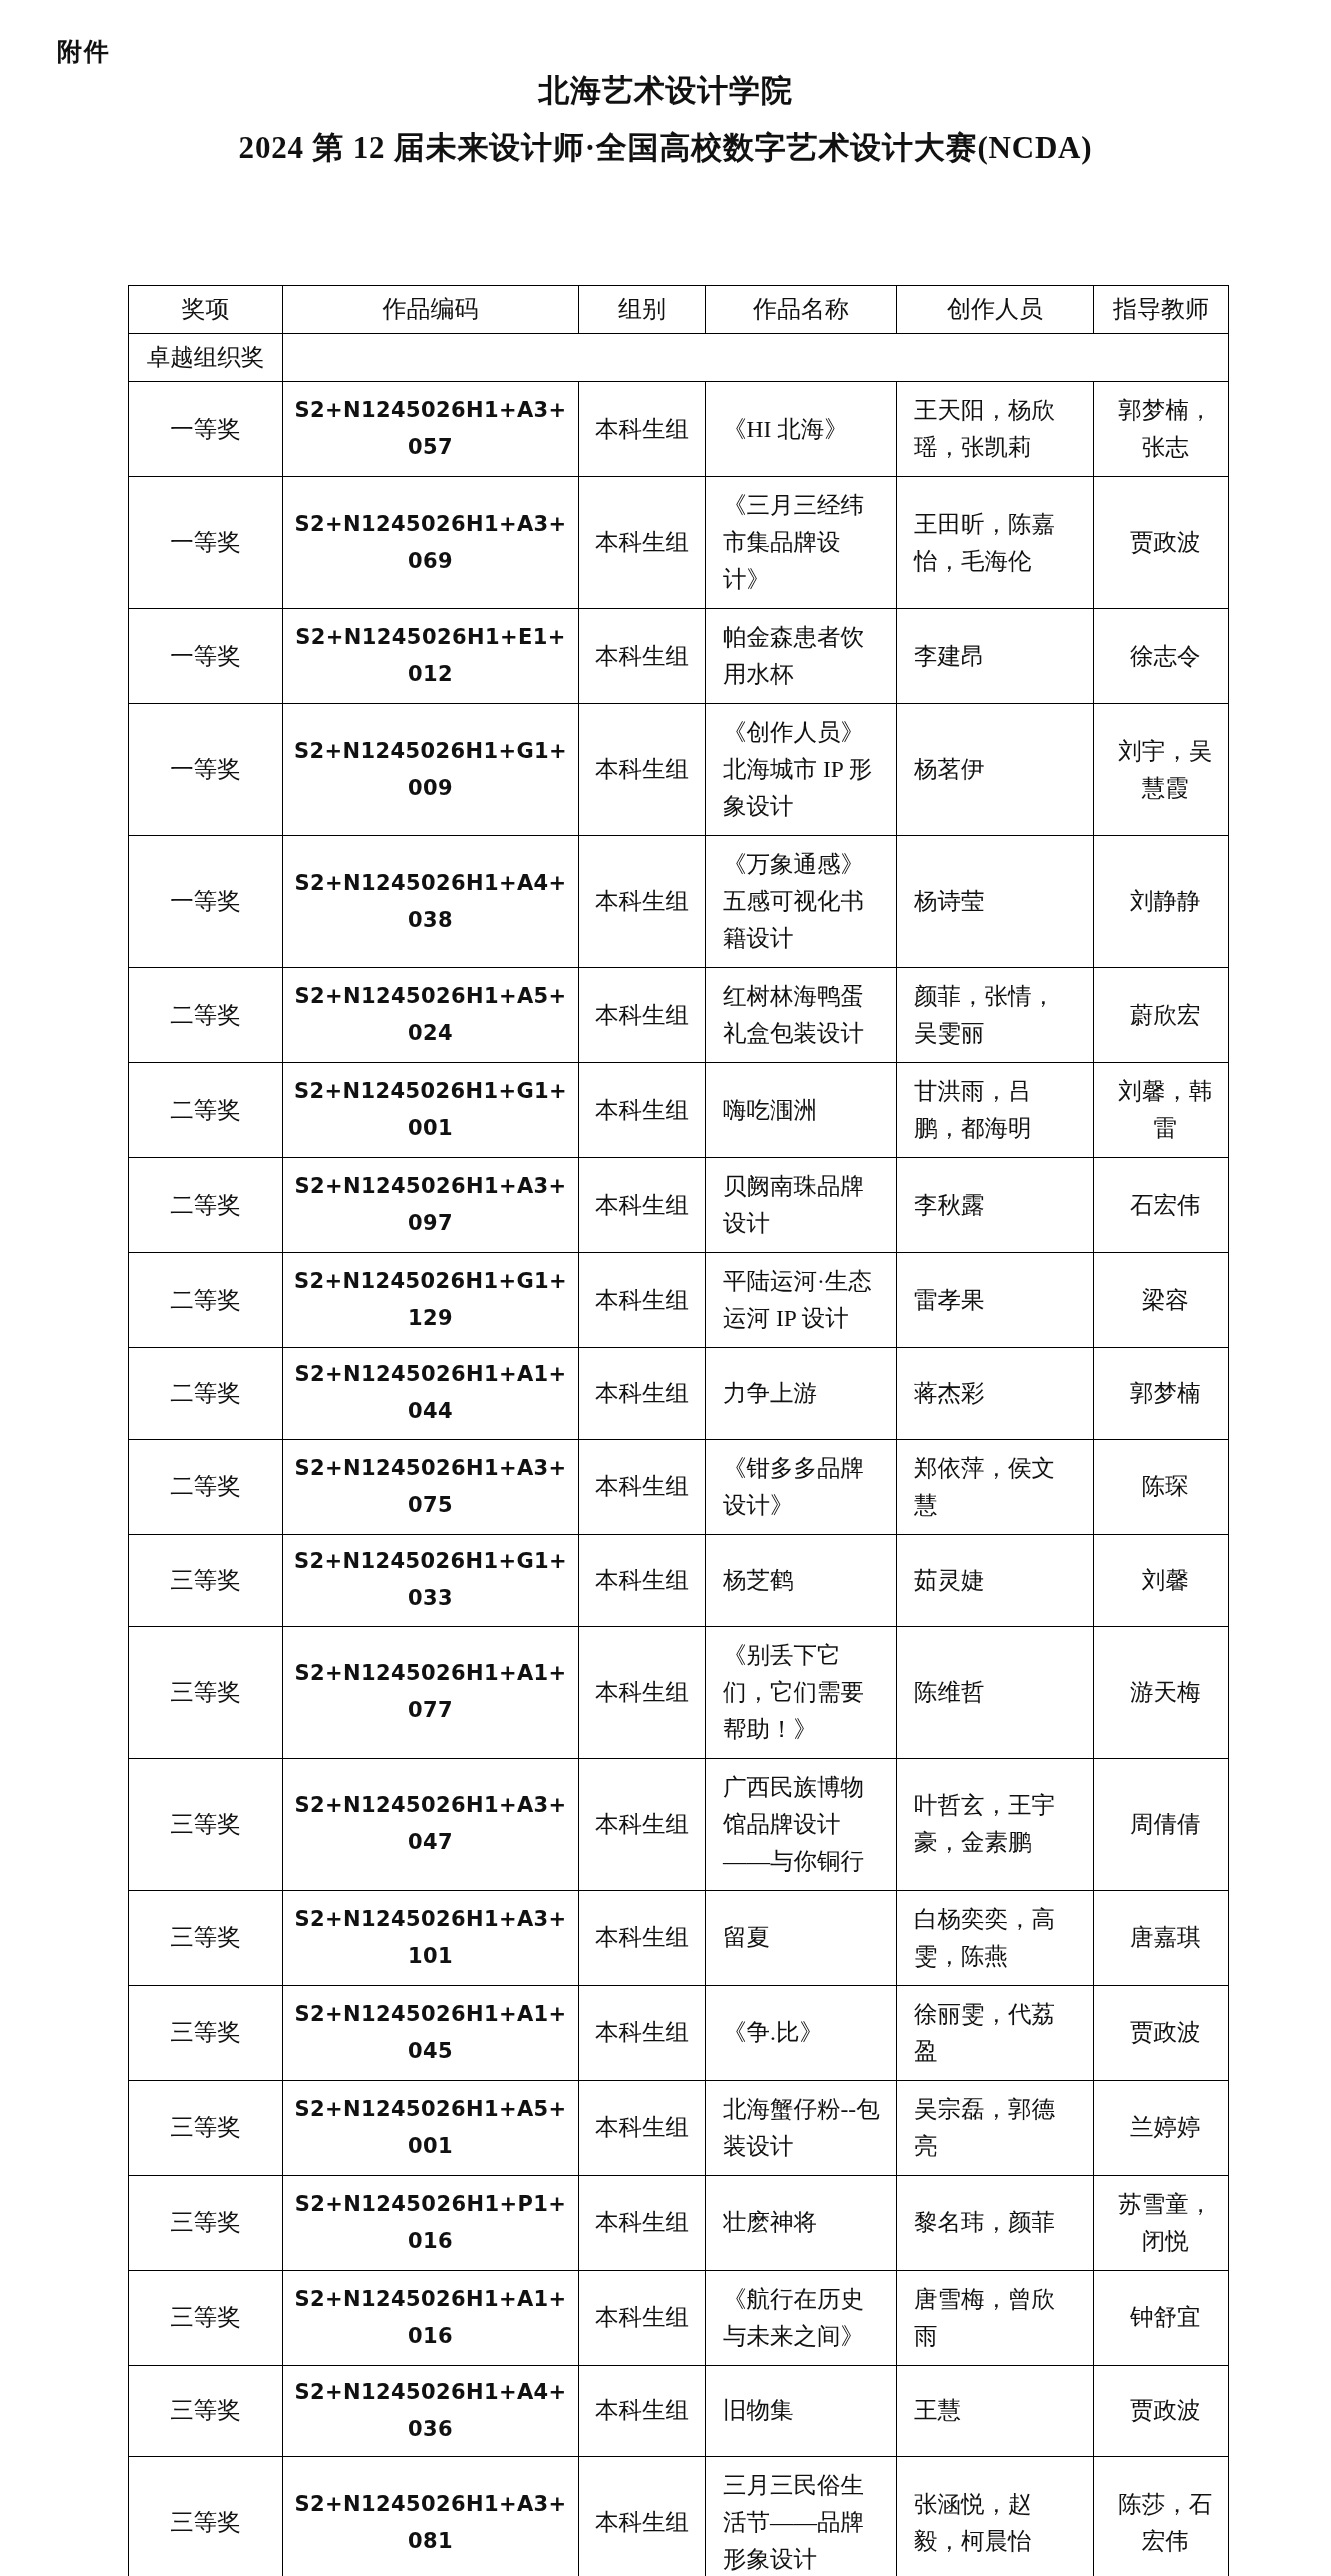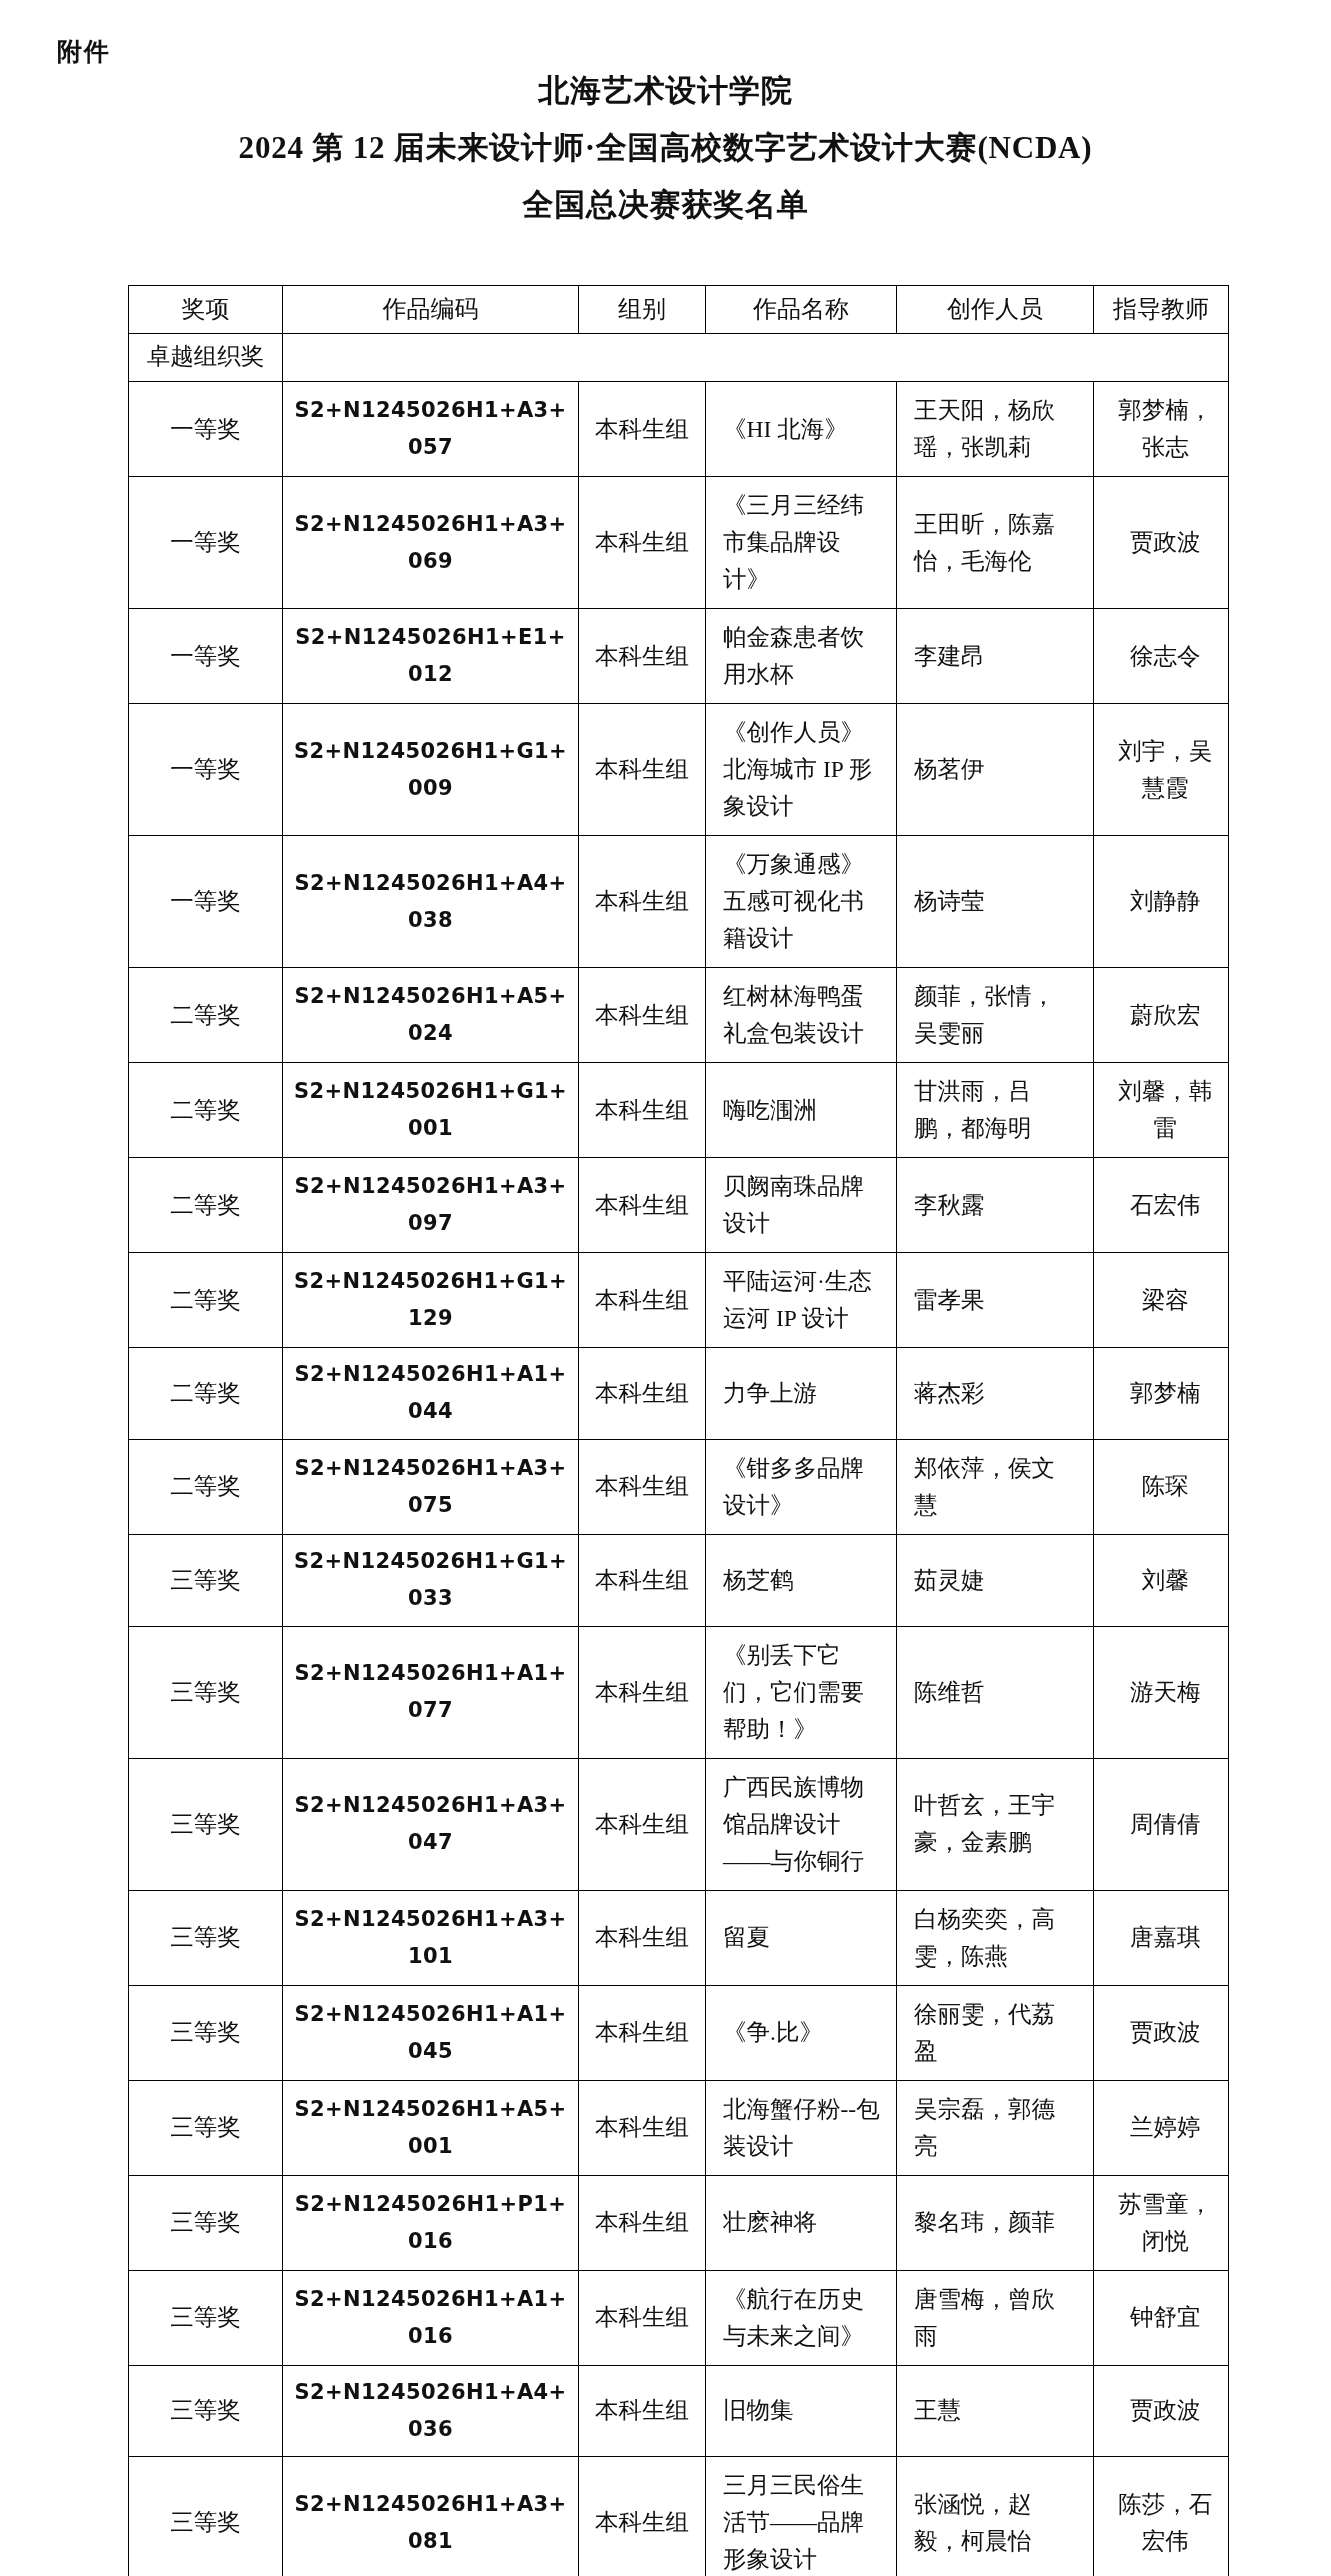--- a/index.html
+++ b/index.html
@@ -83,33 +83,31 @@
   }
   td.cell-code {
     font-family: "DejaVu Sans", "Liberation Sans", sans-serif;
     font-weight: 600;
     font-size: 21px;
     letter-spacing: 0.4px;
   }
   tr.special-row td {
     height: 34px;
     padding: 5px 6.7px;
-    font-family: Liberation Mono, monospace;
   }
 </style>
 </head>
 <body>
 
 <div class="page">
   <div class="attachment">附件</div>
 
   <div class="titles">
     <div class="title-line">北海艺术设计学院</div>
     <div class="title-line">2024 第 12 届未来设计师·全国高校数字艺术设计大赛(NCDA)</div>
-    <div class="title-line">全国总决赛获奖名单</div>
   </div>
 
   <table class="awards">
     <colgroup>
       <col class="c0">
         <col class="c1">
         <col class="c2">
         <col class="c3">
         <col class="c4">
         <col class="c5">

